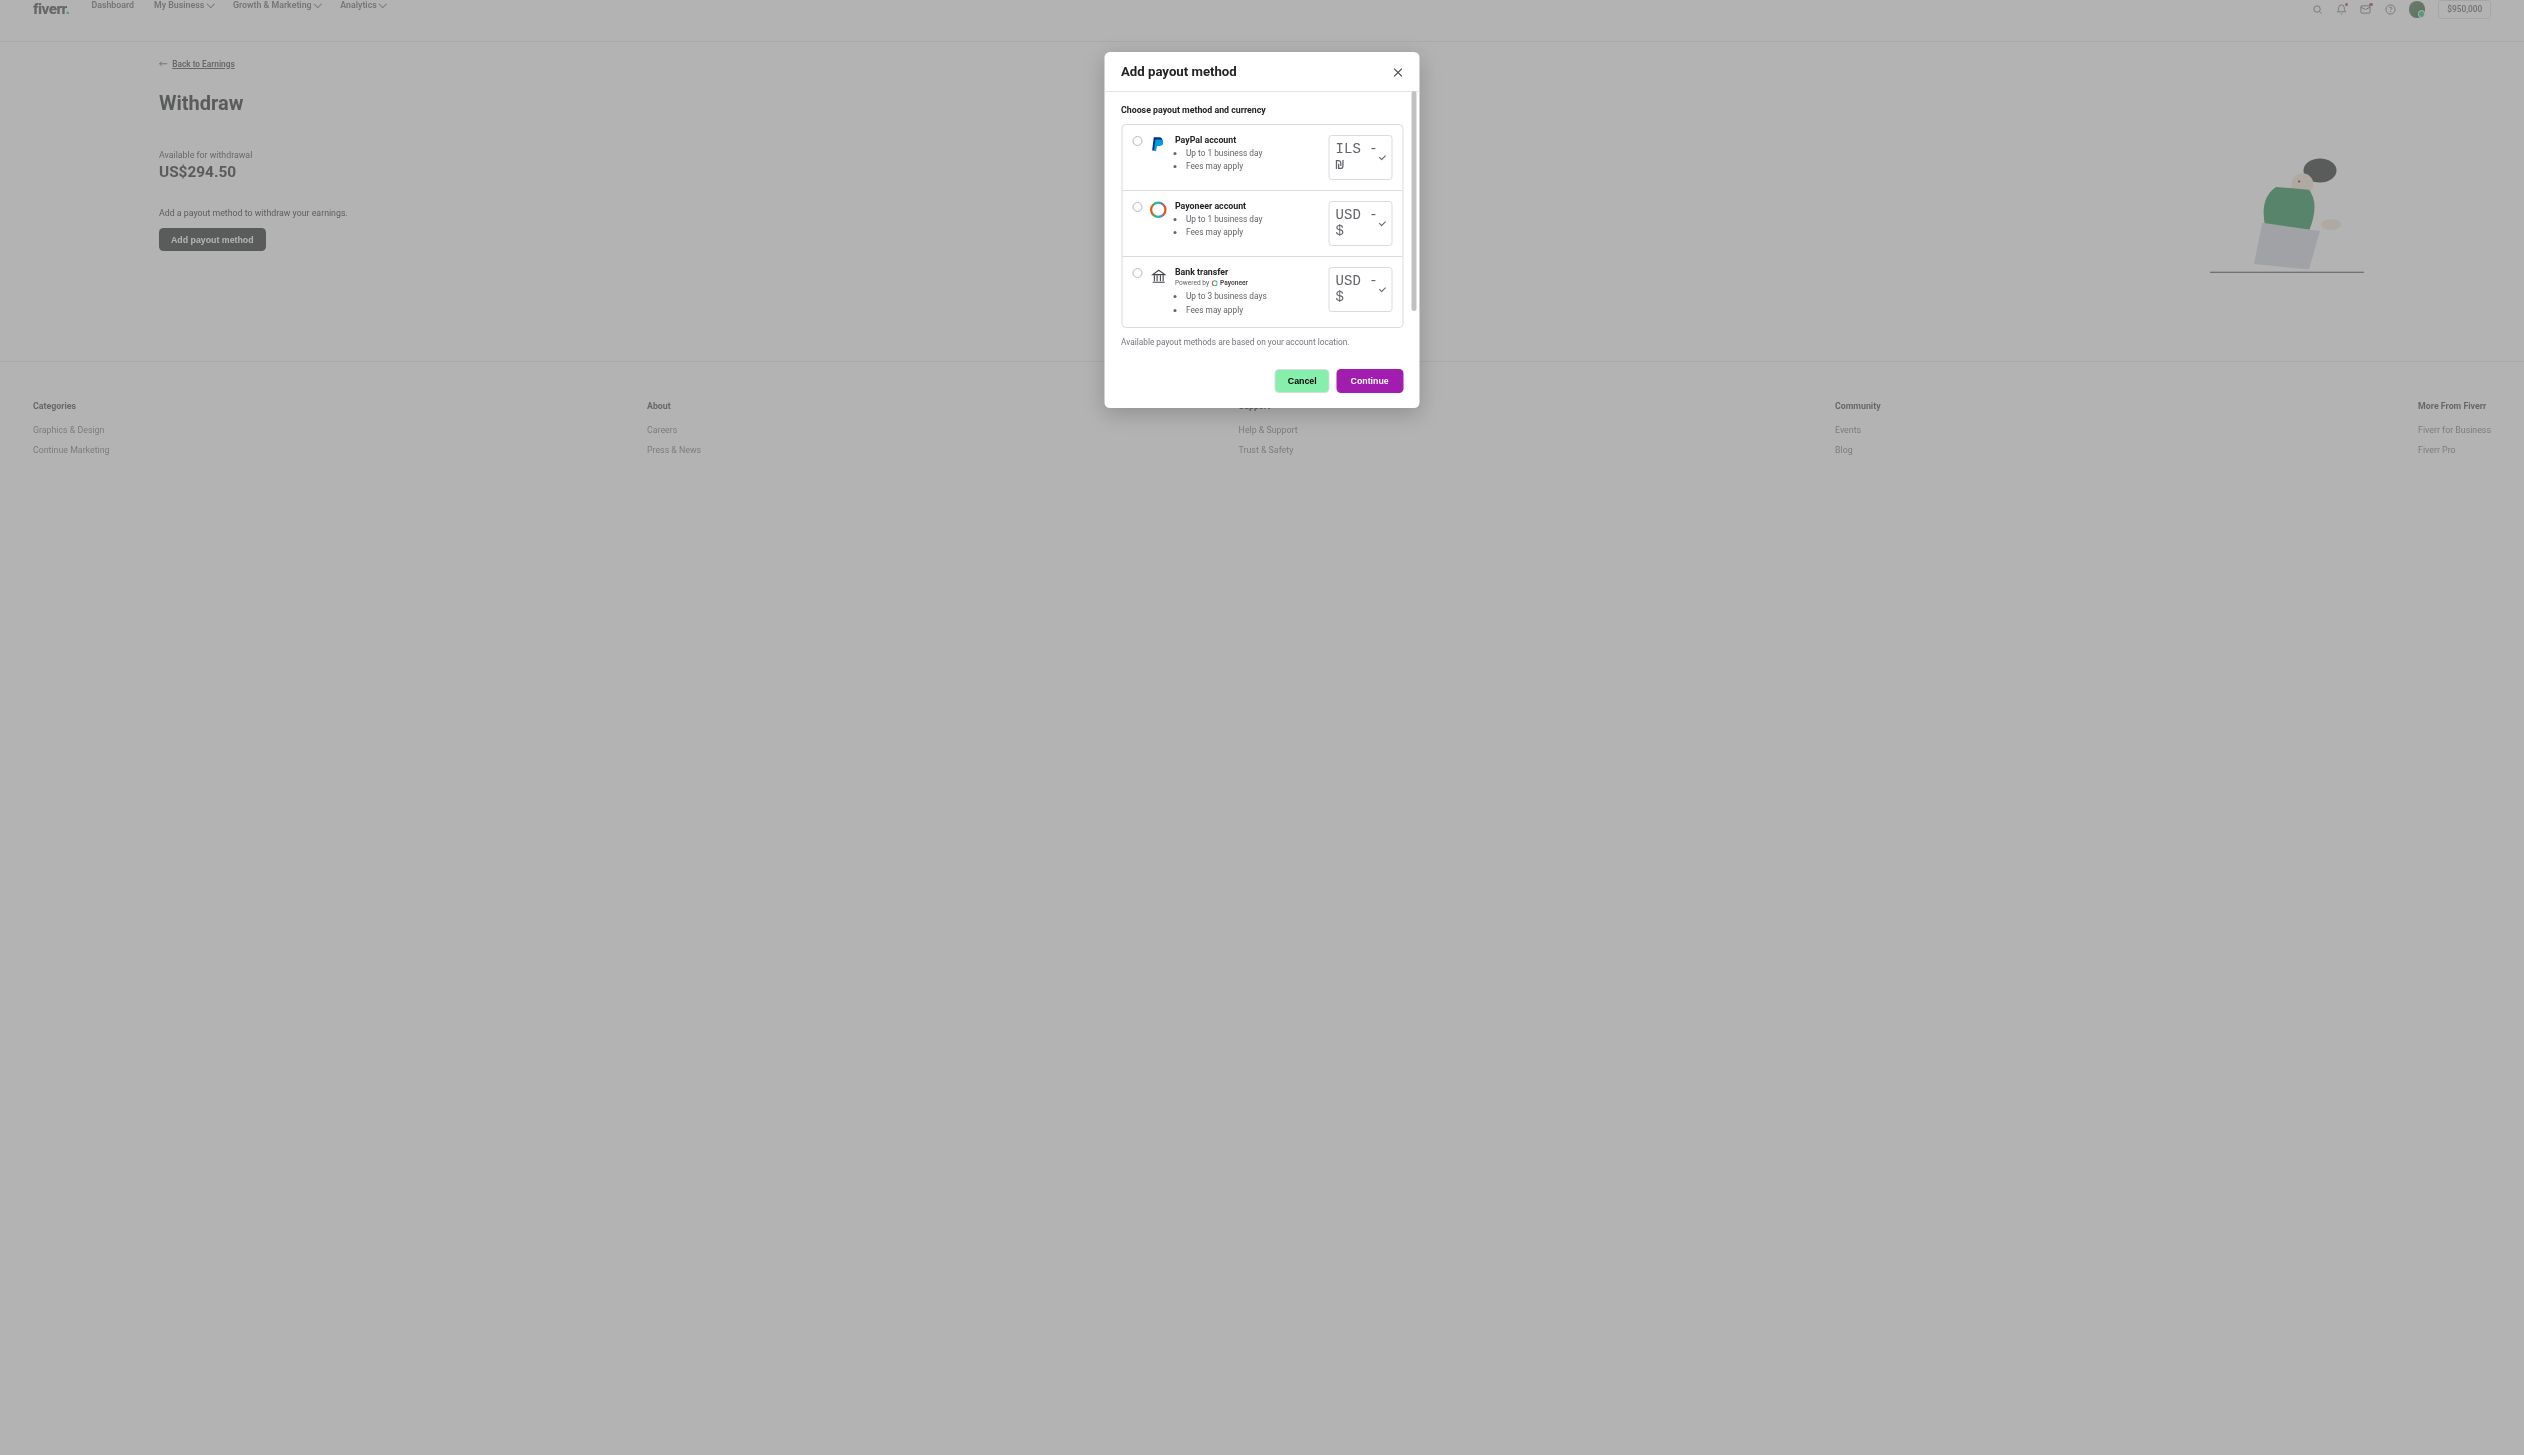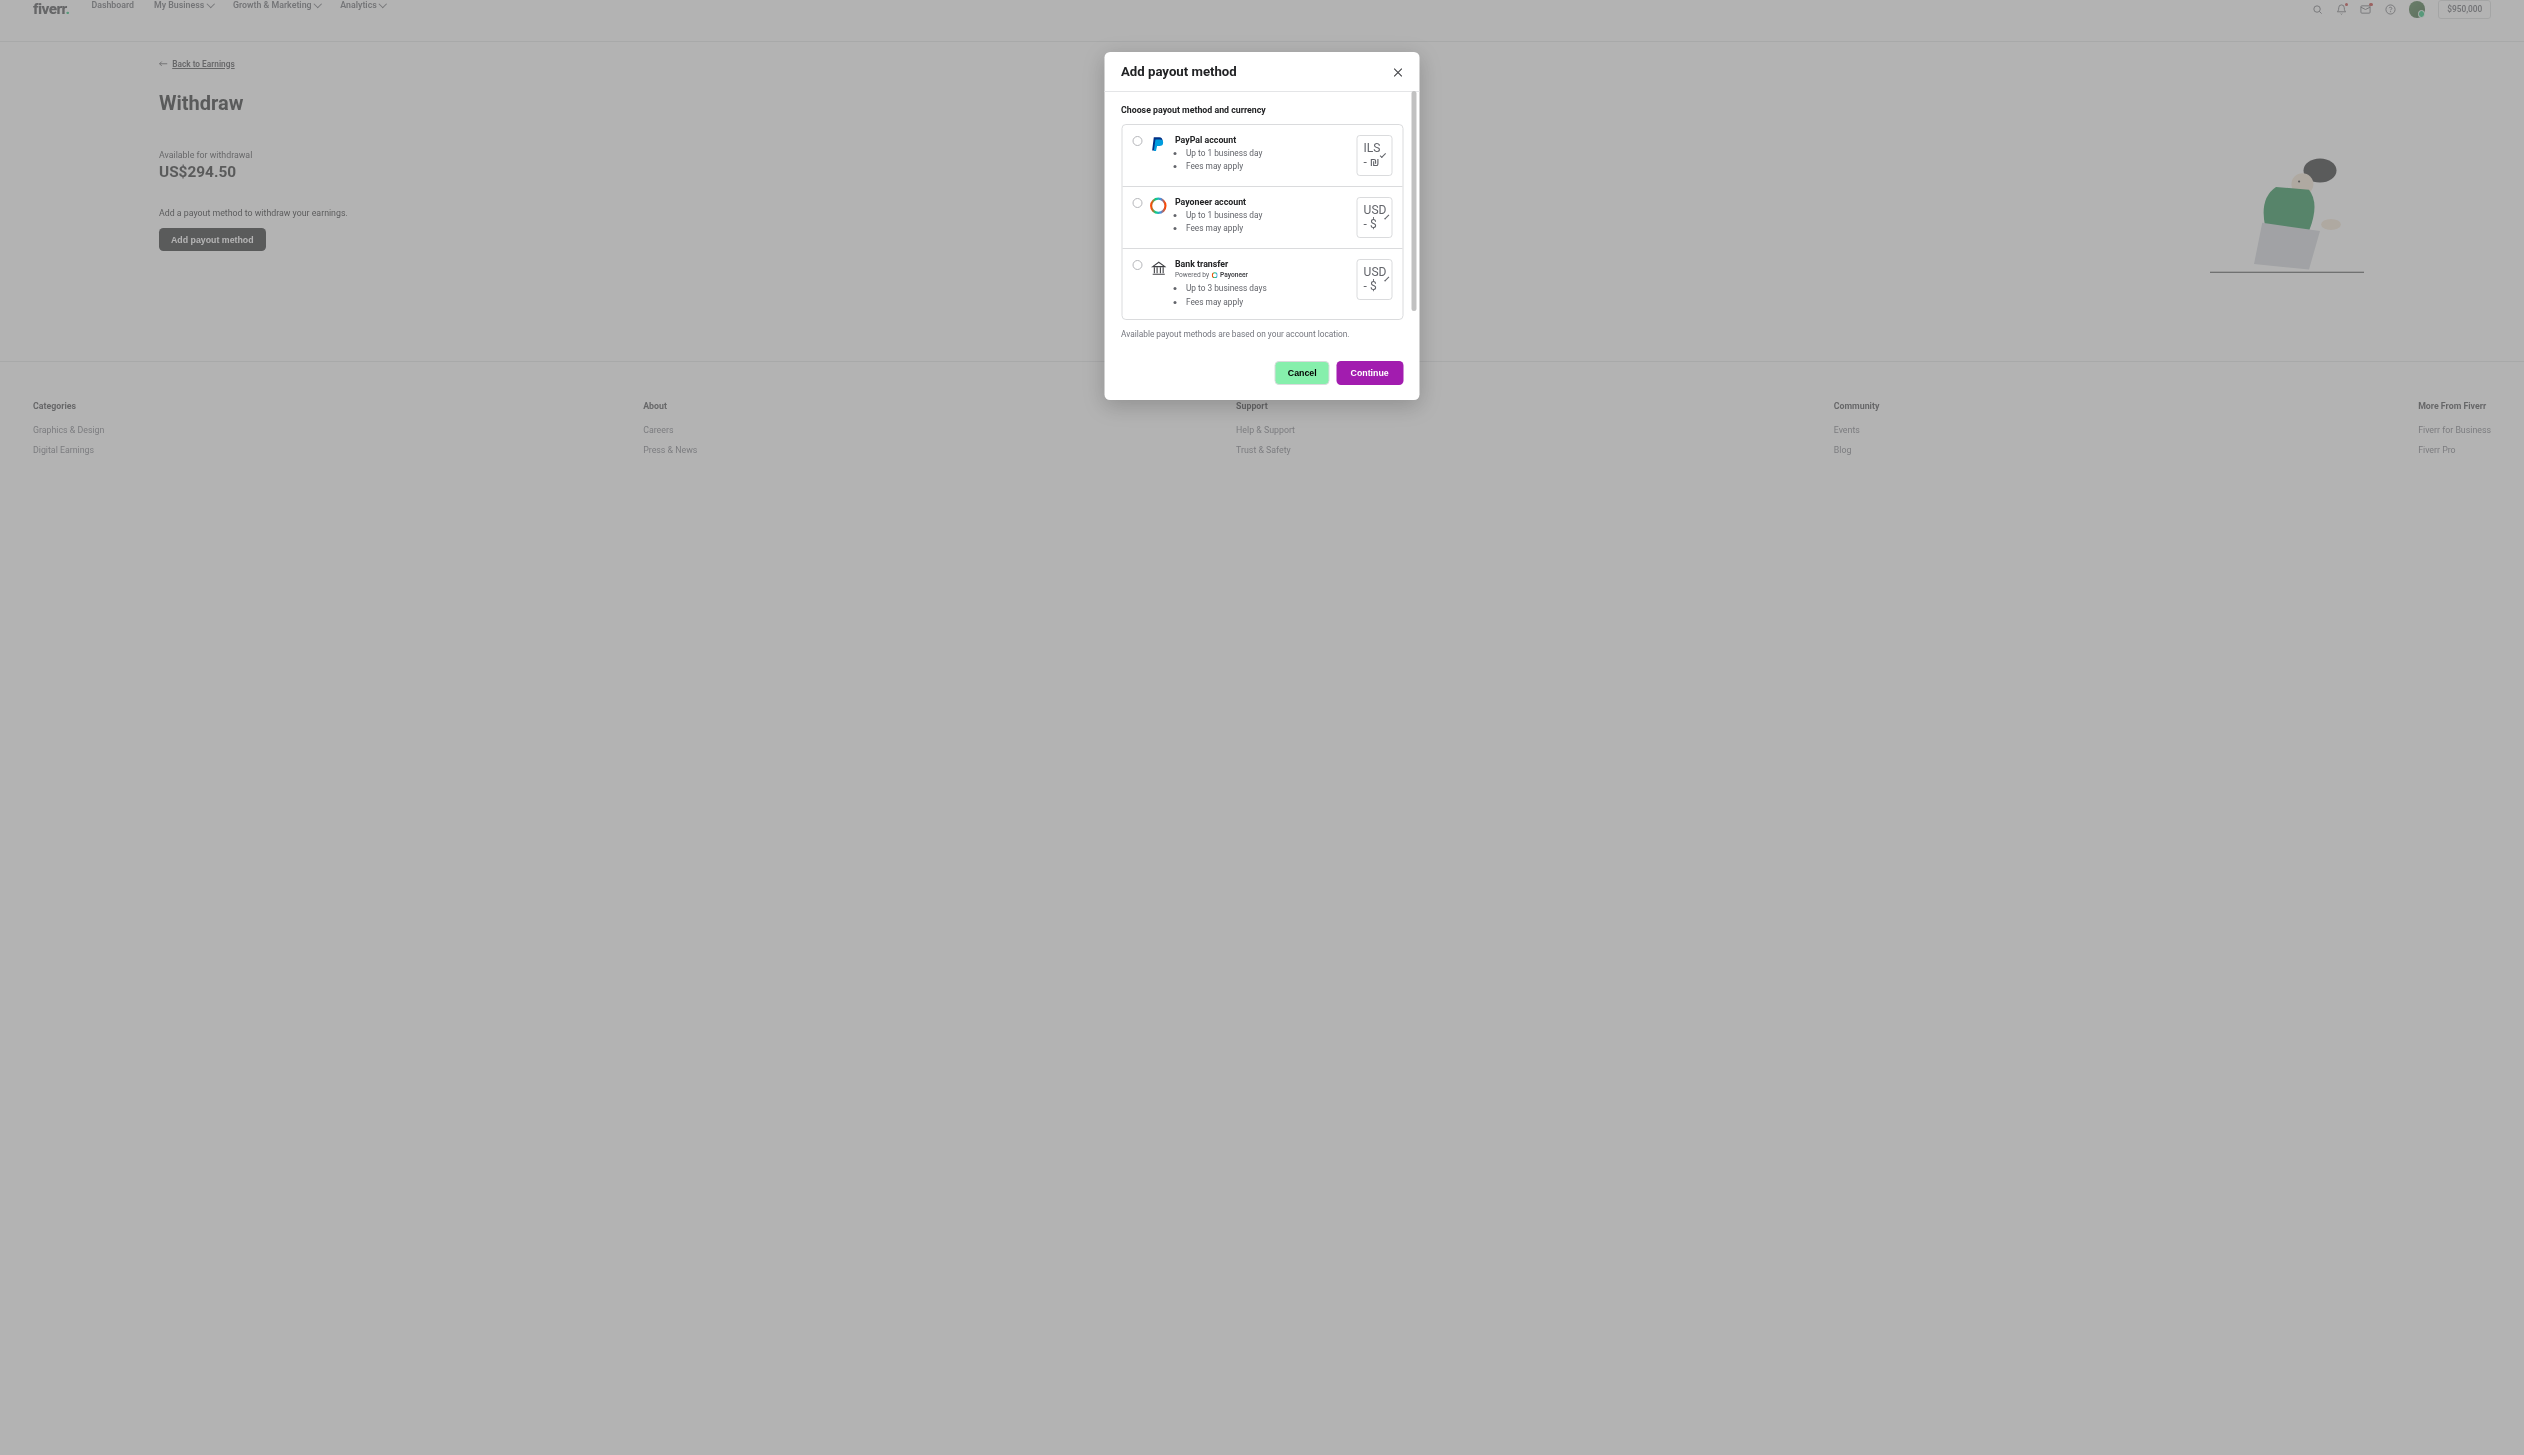--- a/index.html
+++ b/index.html
@@ -264,31 +264,32 @@
       gap: 2.2px;
     }
     .method-info ul {
       list-style: disc;
       padding-left: 11px;
       font-size: 8.3px;
       color: #62646a;
       line-height: 1.6;
     }
     .currency-select {
-      width: 36px;
+      width: 64px;
       padding: 5.5px 6.6px;
       border: 0.6px solid #dadbdd;
       border-radius: 3.3px;
-      font-size: 12px;
+      font-size: 14px;
       color: #62646a;
       background: #fff;
       display: flex;
       align-items: center;
       justify-content: space-between;
       cursor: pointer;
+      font-family: Liberation Mono, monospace;
     }
     .note {
       font-size: 8.3px;
       color: #74767e;
       margin-top: 8.8px;
     }
     .modal-footer {
       padding: 11px 16.5px 15.4px;
       display: flex;
       justify-content: flex-end;
@@ -405,21 +406,21 @@
   <path d="M120 60 Q 90 80 100 130 L 180 140 Q 200 90 180 65 Z" fill="#1a8a4a"></path>
   <path d="M95 125 L 80 200 L 180 210 L 200 140 Z" fill="#d1d5db"></path>
   <ellipse cx="220" cy="128" rx="18" ry="10" fill="#f5e6d3"></ellipse>
   <line x1="0" y1="215" x2="280" y2="215" stroke="#222325" stroke-width="2"></line>
 </svg>
 
 <div class="footer">
   <div class="footer-col">
     <h4>Categories</h4>
     <a>Graphics &amp; Design</a>
-    <a>Digital Earnings</a>
+    <a>Continue Marketing</a>
   </div>
   <div class="footer-col">
     <h4>About</h4>
     <a>Careers</a>
     <a>Press &amp; News</a>
   </div>
   <div class="footer-col">
     <h4>Support</h4>
     <a>Help &amp; Support</a>
     <a>Trust &amp; Safety</a>

